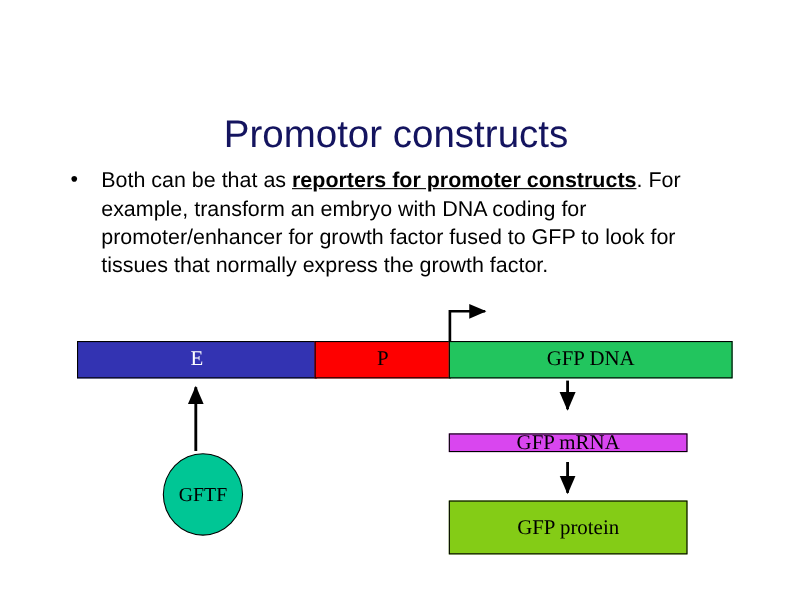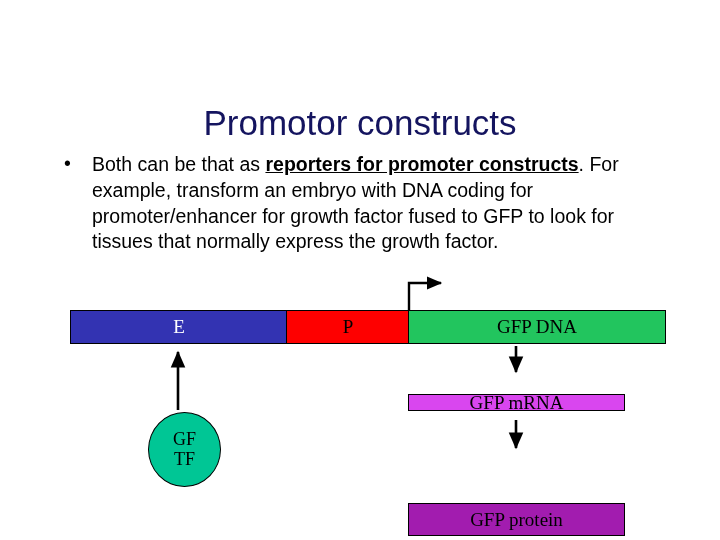--- a/index.html
+++ b/index.html
@@ -92,31 +92,30 @@
     color: #000000;
   }
 
   
   #box-mrna {
     left: 408px; top: 378px; width: 217px; height: 17px;
     background: #d946ef;
     margin-top: 16px;
   }
   #box-protein {
-    left: 408px; top: 455px; width: 217px; height: 33px;
-    background: #a21caf;
-    margin-top: 48px;
+    left: 408px; top: 455px; width: 217px; height: 49px;
+    background: #84cc16;
   }
 
   
   #oval-gftf {
     left: 148px; top: 412px; width: 73px; height: 75px;
     background: #00c695;
     border-radius: 50%;
-    flex-direction: column;
+    flex-direction: row;
     line-height: 1.08;
     font-size: 18px;
   }
   #oval-gftf span { display: block; }
 
   
   #arrow-layer {
     position: absolute;
     left: 0; top: 0;
     width: 720px; height: 540px;

